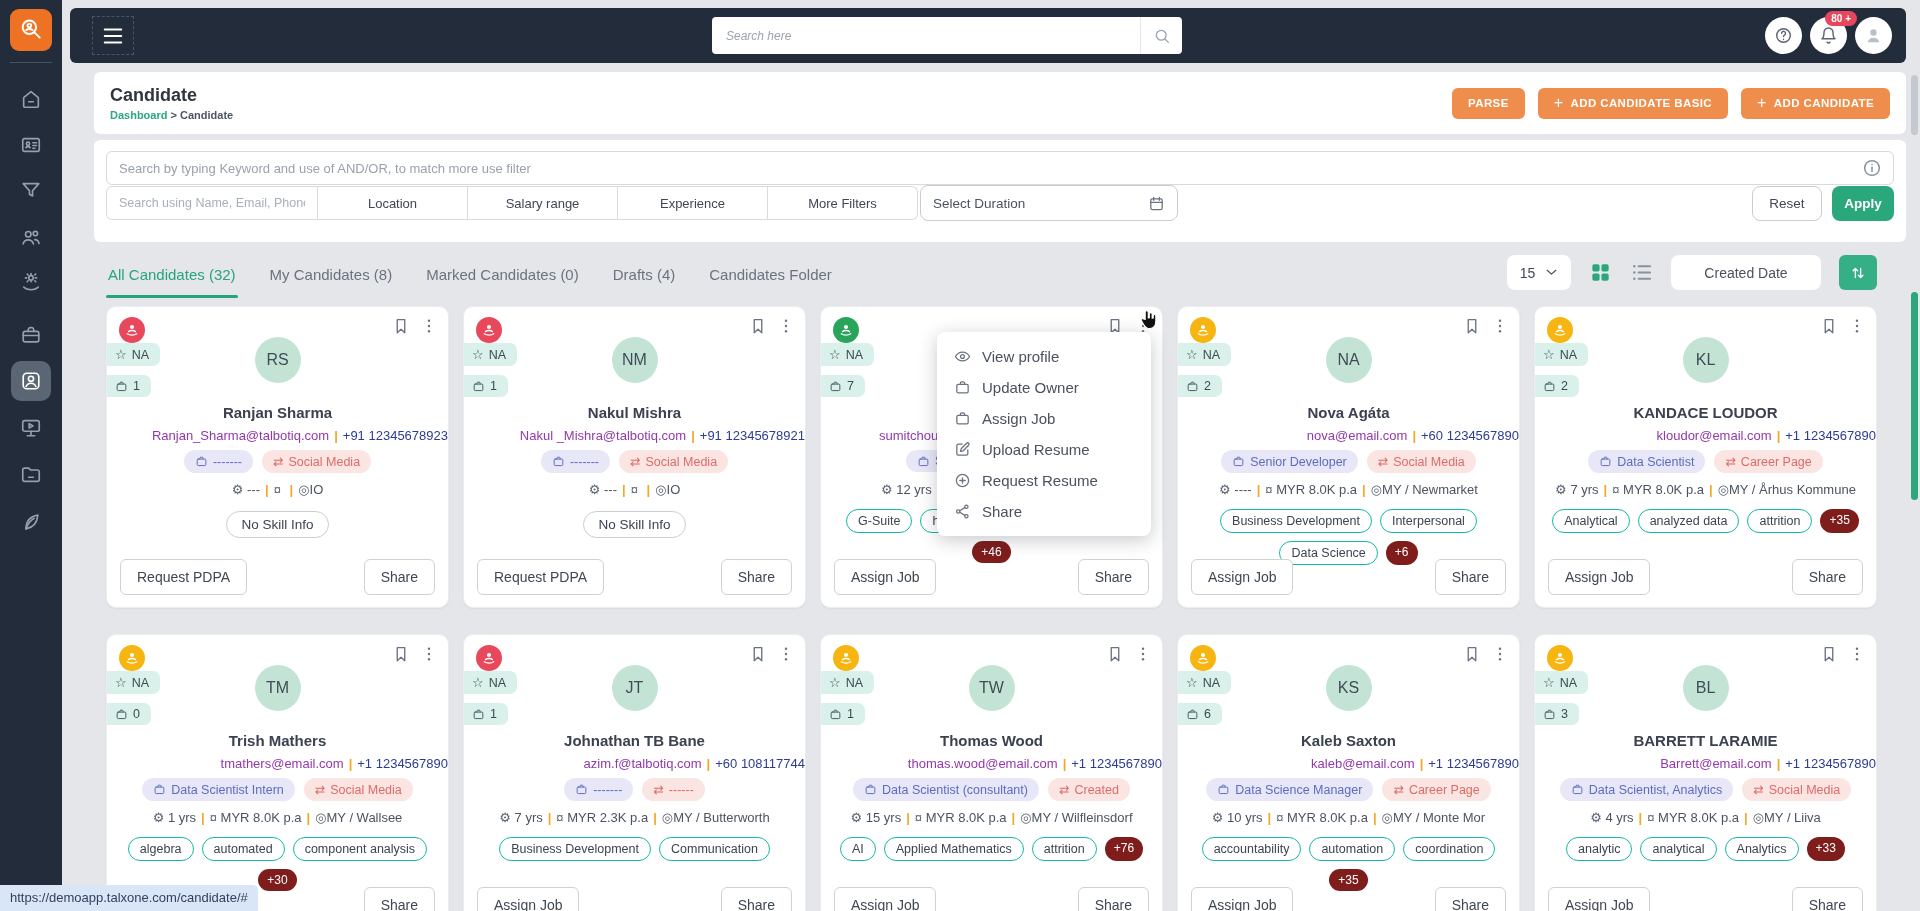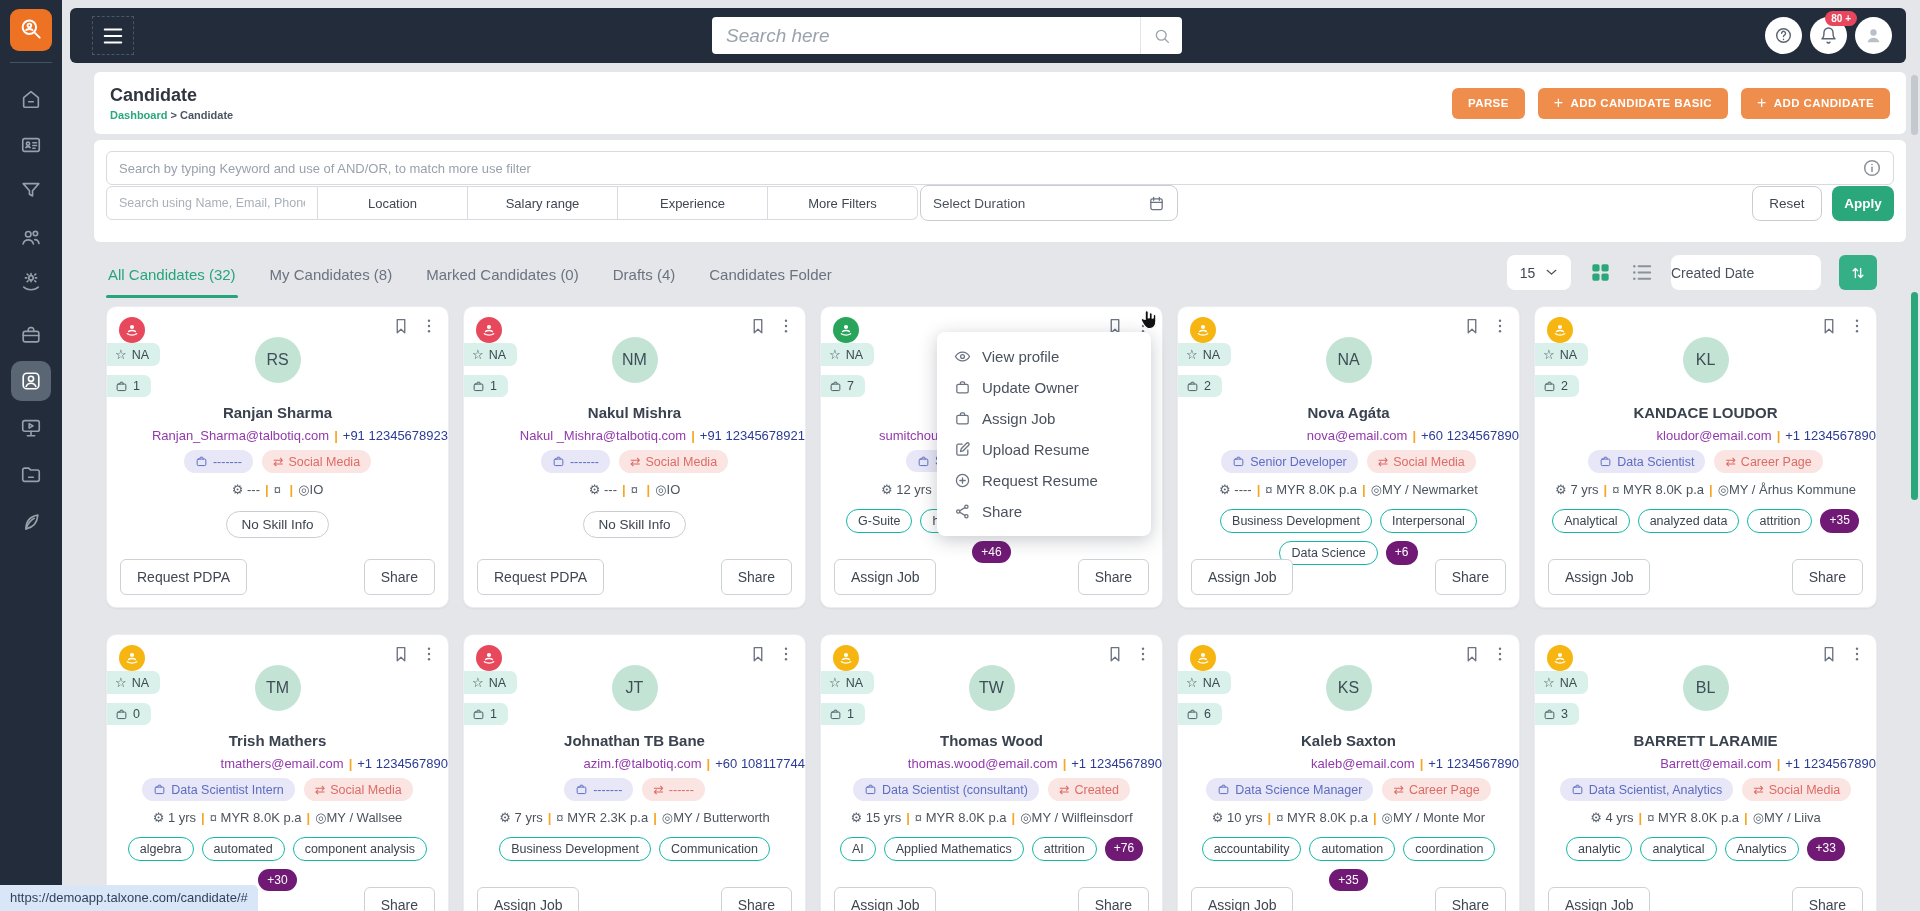--- a/index.html
+++ b/index.html
@@ -12,21 +12,21 @@
   .side-divider { position:absolute; left:10px; top:62px; width:42px; height:1px; background:#46525f; }
   .side-icon { position:absolute; left:11px; width:40px; height:40px; display:flex; align-items:center; justify-content:center; color:#96a0ab; border-radius:10px; cursor:pointer; }
   .side-icon svg { width:22px; height:22px; }
   .side-icon.active { background:#5a6673; color:#fff; }
 
   
   .navbar { position:absolute; left:70px; top:8px; width:1836px; height:55px; background:#222c3a; border-radius:6px; z-index:20; }
   .hamburger { position:absolute; left:28px; top:14px; width:30px; height:27px; color:#fff; display:flex; align-items:center; justify-content:center; cursor:pointer; outline:1px dashed #4a5666; outline-offset:5px; }
   .hamburger svg{ width:26px; height:22px;}
   .nav-search { position:absolute; left:642px; top:9px; width:470px; height:37px; background:#fff; border-radius:4px; display:flex; align-items:center; }
-  .nav-search input { flex:1; border:none; outline:none; font-size:19px; font-style:italic; color:#0369a1; padding:0 14px; background:transparent; font-family:inherit; }
+  .nav-search input { flex:1; border:none; outline:none; font-size:12px; font-style:italic; color:#0369a1; padding:0 14px; background:transparent; font-family:inherit; }
   .nav-search input::placeholder { color:#9aa3ad; }
   .nav-search .search-seg { width:42px; height:100%; border-left:1px solid #e3e5e8; display:flex; align-items:center; justify-content:center; color:#9aa3ad; cursor:pointer; }
   .search-seg svg { width:18px; height:18px; }
   .nav-right { position:absolute; right:14px; top:9px; display:flex; gap:8px; }
   .nav-circle { width:37px; height:37px; background:#fff; border-radius:50%; display:flex; align-items:center; justify-content:center; color:#5b6470; position:relative; cursor:pointer; }
   .nav-circle svg { width:19px; height:19px; }
   .notif-badge { position:absolute; top:-6px; right:-10px; background:#e8465c; color:#fff; font-size:10px; font-weight:bold; padding:2px 6px; border-radius:9px; white-space:nowrap; }
   .avatar-circle svg { color:#b9bfc7; }
 
   
@@ -61,21 +61,21 @@
   .tab { font-size:15px; color:#6b7280; padding:8px 2px; cursor:pointer; position:relative; white-space:nowrap; }
   .tab.active { color:#27a57a; }
   .tab.active::after { content:""; position:absolute; left:0; right:0; bottom:0; height:3px; background:#27a57a; border-radius:2px; }
   .toolbar { position:absolute; right:43px; top:255px; display:flex; align-items:center; gap:18px; z-index:5; }
   .pagesize { width:64px; height:35px; background:#fff; border-radius:8px; display:flex; align-items:center; justify-content:center; gap:10px; font-size:14px; color:#3f4752; cursor:pointer; }
   .pagesize svg { width:13px; height:13px; color:#4a525e; }
   .view-icon { cursor:pointer; display:flex; }
   .view-icon svg { width:23px; height:23px; }
   .grid-ic { color:#2aa87c; }
   .list-ic { color:#8a929c; }
-  .sortby { width:150px; height:35px; background:#fff; border-radius:8px; display:flex; align-items:center; justify-content:flex-start; font-size:14px; color:#4a525e; cursor:pointer; }
+  .sortby { width:150px; height:35px; background:#fff; border-radius:8px; display:flex; align-items:center; justify-content:center; font-size:14px; color:#4a525e; cursor:pointer; }
   .sort-dir { width:38px; height:35px; background:#35b086; border-radius:6px; display:flex; align-items:center; justify-content:center; color:#fff; cursor:pointer; }
   .sort-dir svg { width:18px; height:18px; }
 
   
   .grid { position:absolute; left:106px; top:306px; width:1771px; display:grid; grid-template-columns:repeat(5,343px); column-gap:14px; row-gap:26px; z-index:4; }
   .card { position:relative; width:343px; height:302px; background:#fff; border:1px solid #ebedf0; border-radius:10px; box-shadow:0 1px 2px rgba(40,50,60,.06); }
   .status-badge { position:absolute; left:12px; top:10px; width:26px; height:26px; border-radius:50%; display:flex; align-items:center; justify-content:center; color:#fff; }
   .status-badge svg { width:16px; height:16px; }
   .st-red { background:#e8485c; } .st-green { background:#28a55a; } .st-yellow { background:#f6b511; }
   .card-topright { position:absolute; right:10px; top:10px; display:flex; gap:10px; color:#6b7280; align-items:center; }
@@ -92,21 +92,21 @@
   .sep { color:#f5a623; font-weight:bold; padding:0 5px; }
   .c-pills { position:absolute; top:143px; width:100%; display:flex; justify-content:center; gap:9px; }
   .pill { font-size:12.5px; padding:4px 11px; border-radius:12px; display:flex; align-items:center; gap:5px; white-space:nowrap; }
   .pill svg { width:13px; height:13px; }
   .pill-role { background:#e7e7f8; color:#5d6cc0; }
   .pill-src { background:#fbe5e3; color:#dd6b66; }
   .c-info { position:absolute; top:175px; width:100%; text-align:center; font-size:13px; color:#4b545e; white-space:nowrap; }
   .c-info .ic { color:#5b6470; }
   .c-skills { position:absolute; top:202px; left:12px; right:12px; display:flex; flex-wrap:wrap; justify-content:center; gap:8px; row-gap:8px; }
   .skill { border:1px solid #14b8a6; border-radius:14px; padding:4px 11px; font-size:12.5px; color:#3c4450; background:#fff; white-space:nowrap; }
-  .more-badge { background:#701a75; color:#fff; border-radius:12px; padding:4px 9px; font-size:12px; cursor:pointer; }
+  .more-badge { background:#7f1d1d; color:#fff; border-radius:12px; padding:4px 9px; font-size:12px; cursor:pointer; }
   .no-skill { position:absolute; top:208px; width:100%; text-align:center; }
   .no-skill span { border:1px solid #c9ccd1; border-radius:14px; padding:5px 14px; font-size:13.5px; color:#3c4450; }
   .c-footer { position:absolute; left:13px; right:13px; bottom:12px; display:flex; justify-content:space-between; }
   .c-btn { background:#fff; border:1px solid #cdd2d6; border-radius:6px; padding:9px 16px; font-size:14px; color:#3f4752; cursor:pointer; font-family:inherit; }
   
   .cut .c-contact { text-align:left; padding-left:58px; }
   .cut .c-pills { justify-content:flex-start; padding-left:85px; }
   .cut .c-info { text-align:left; padding-left:60px; }
 
   

